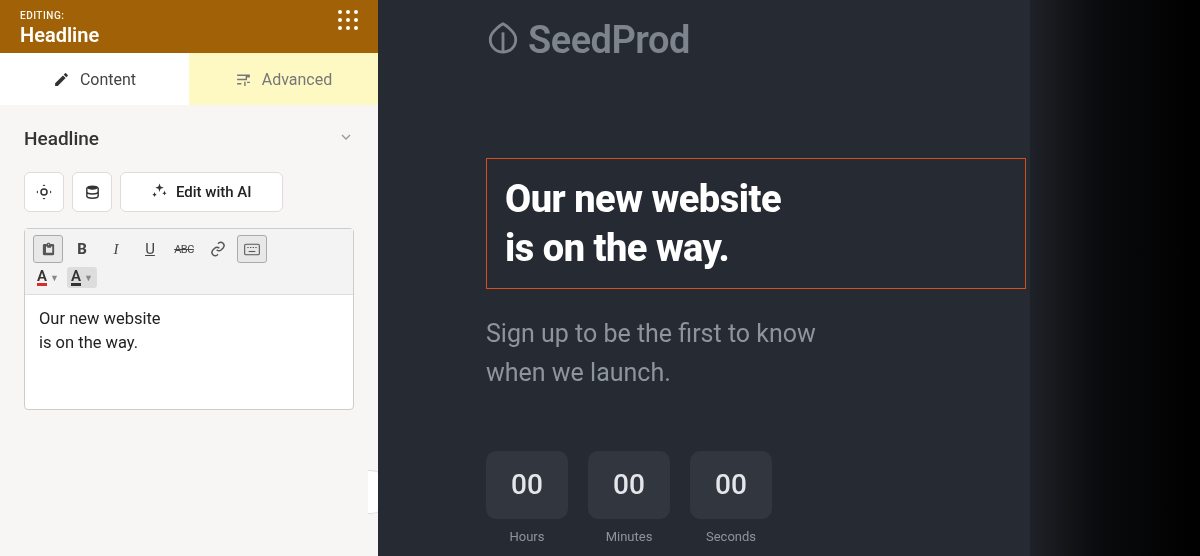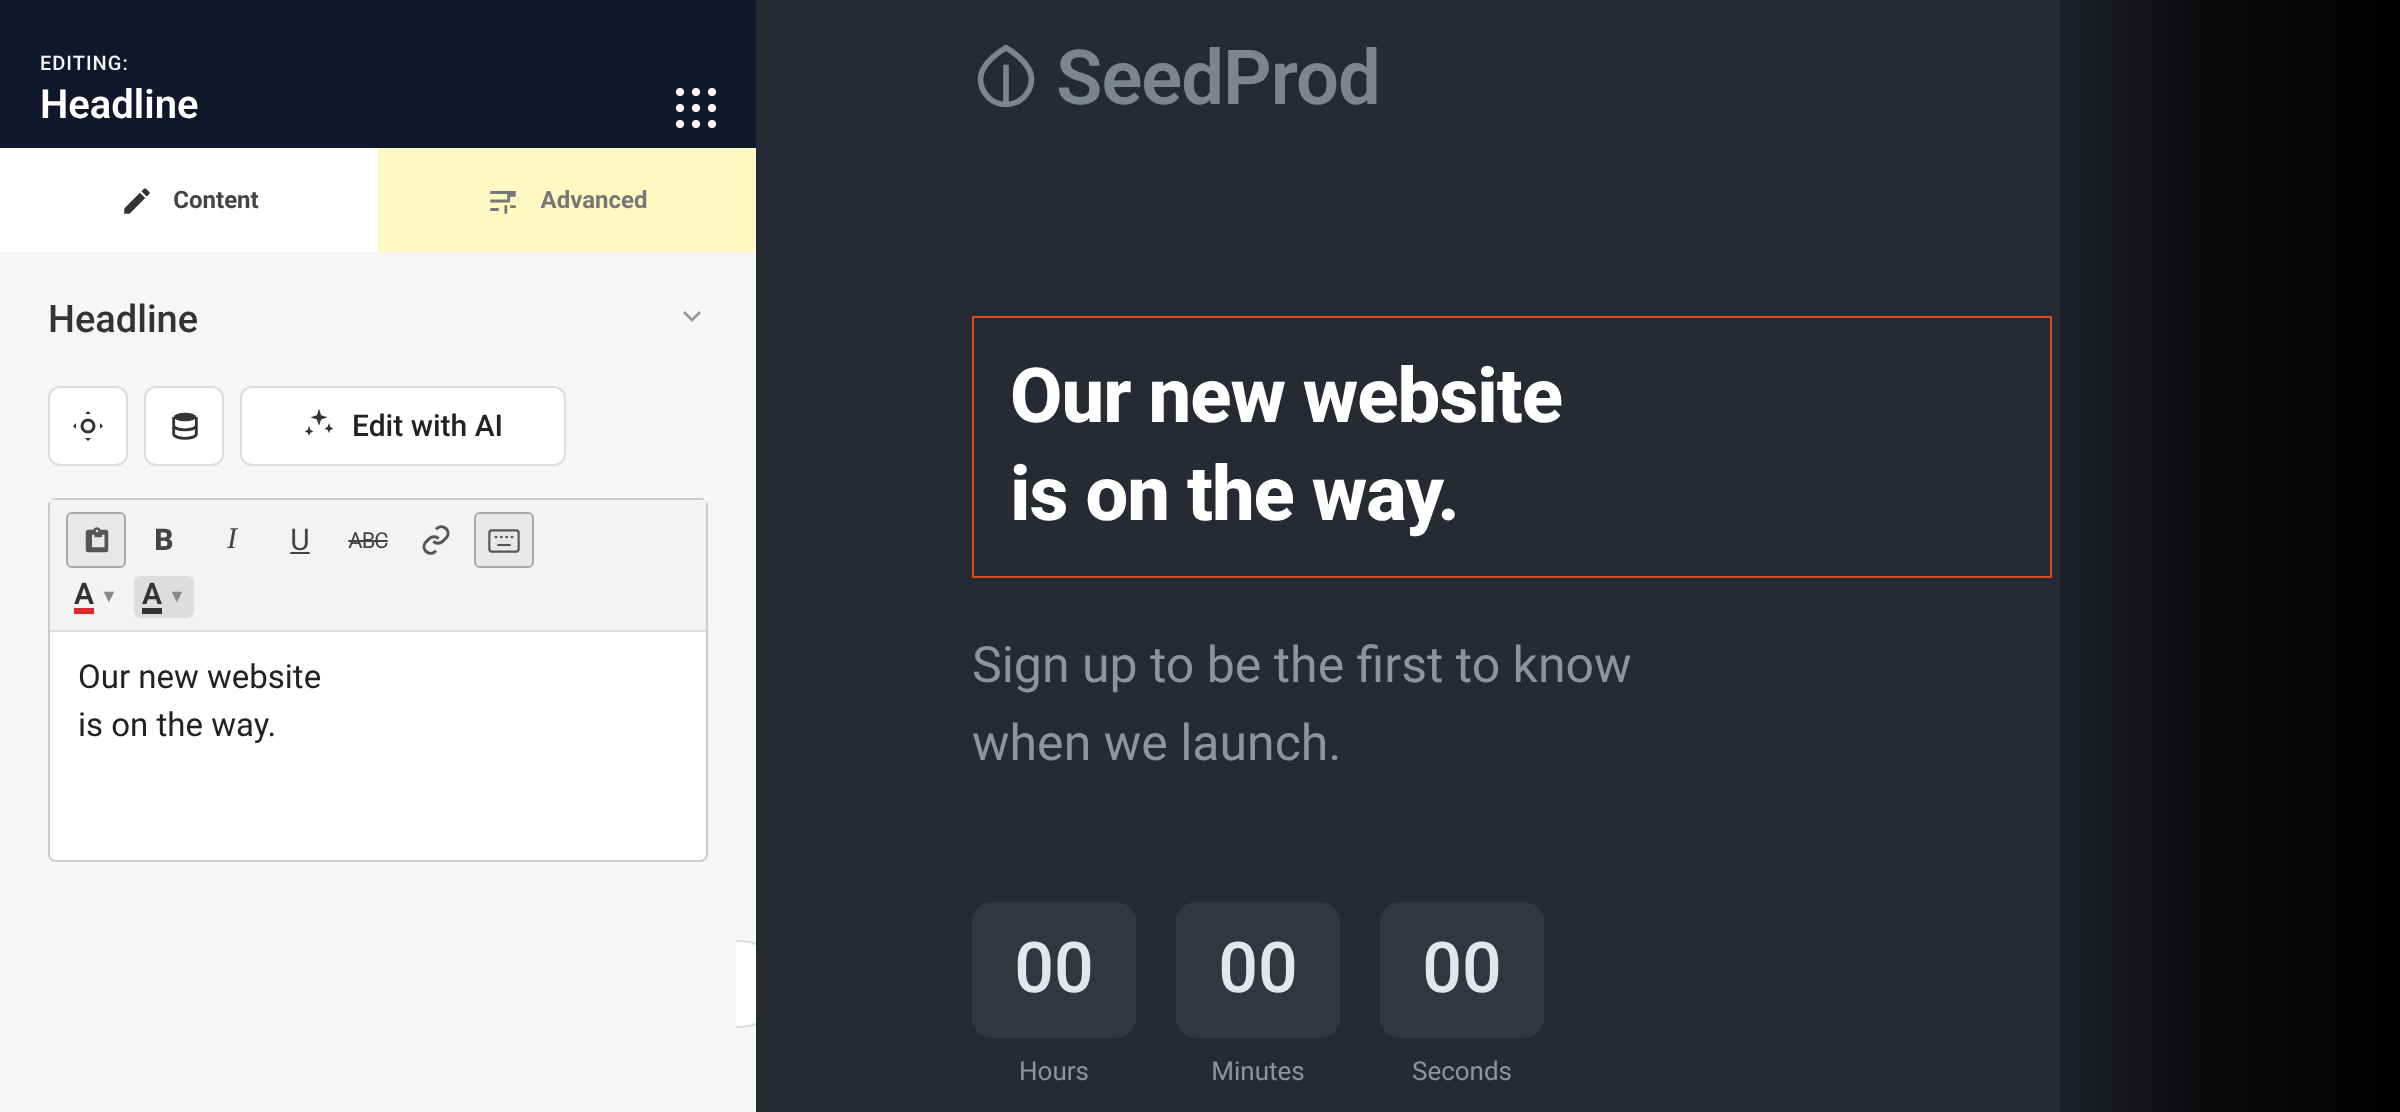--- a/index.html
+++ b/index.html
@@ -1,25 +1,25 @@
 <!DOCTYPE html>
 <html><head>
 <meta charset="utf-8">
 <style>
 *{box-sizing:border-box;margin:0;padding:0;font-family:-apple-system,BlinkMacSystemFont,"Segoe UI",Roboto,sans-serif}
 body{width:1200px;height:556px;overflow:hidden;display:flex;background:#1a1d23}
 .sidebar{width:378px;height:556px;background:#f7f6f5;display:flex;flex-direction:column;position:relative}
-.hdr{background:#0f172a;color:#fff;padding:10px 20px;display:flex;justify-content:space-between;align-items:flex-end;height:74px}
+.hdr{background:#a16207;color:#fff;padding:10px 20px;display:flex;justify-content:space-between;align-items:flex-start;height:53px}
 .hdr-left{display:flex;flex-direction:column}
 .editing-label{font-size:10px;letter-spacing:.5px;font-weight:500;opacity:.95}
 .editing-title{font-size:20px;font-weight:600;margin-top:2px}
 .grid-icon{display:grid;grid-template-columns:repeat(3,4px);grid-gap:4px;cursor:pointer}
 .grid-icon span{width:4px;height:4px;background:#fff;border-radius:50%}
 .tabs{display:flex;height:52px;background:#fff}
-.tab{flex:1;display:flex;align-items:center;justify-content:center;gap:10px;font-size:12px;color:#444;cursor:pointer;font-weight:700}
+.tab{flex:1;display:flex;align-items:center;justify-content:center;gap:10px;font-size:16px;color:#444;cursor:pointer;font-weight:400}
 .tab.inactive{background:#fef9c3;color:#777}
 .tab-icon{display:flex;align-items:center}
 .panel{padding:22px 24px 0 24px}
 .acc-head{display:flex;justify-content:space-between;align-items:center;cursor:pointer;margin-bottom:22px}
 .acc-title{font-size:19px;color:#333;font-weight:500}
 .chev{color:#888}
 .field-label{font-size:15px;color:#555;margin-bottom:10px}
 .btn-row{display:flex;gap:8px;margin-bottom:16px}
 .icon-btn{width:40px;height:40px;border:1px solid #ddd;border-radius:6px;background:#fff;display:flex;align-items:center;justify-content:center;cursor:pointer;color:#333}
 .ai-btn{height:40px;padding:0 30px;border:1px solid #ddd;border-radius:6px;background:#fff;display:flex;align-items:center;gap:8px;cursor:pointer;font-size:15px;font-weight:500;color:#222}
@@ -41,21 +41,21 @@
 .textarea{width:100%;border:none;padding:12px 14px;font-size:16.5px;line-height:1.45;resize:none;outline:none;height:110px;font-family:inherit;color:#222}
 .collapse-tab{position:absolute;right:-14px;top:470px;width:24px;height:44px;background:#fff;border:1px solid #ddd;border-left:none;border-radius:0 22px 22px 0;display:flex;align-items:center;justify-content:center;cursor:pointer;color:#888;font-size:12px}
 .preview{flex:1;background:#262a33;position:relative;padding:0 0 0 108px}
 .logo{display:flex;align-items:center;gap:8px;margin-top:18px;color:#7e848e}
 .logo-text{font-size:38px;font-weight:600;letter-spacing:-.5px}
 .headline-box{border:1px solid #d94c1b;padding:16px 18px;margin-top:96px;width:540px}
 .headline-text{color:#fff;font-size:38px;font-weight:800;line-height:1.28;letter-spacing:-.5px;white-space:pre-line}
 .sub{color:#8e949e;font-size:25px;line-height:1.55;margin-top:26px;width:480px;white-space:pre-line}
 .countdown{display:flex;gap:20px;margin-top:58px}
 .cd-item{display:flex;flex-direction:column;align-items:center;gap:10px}
-.cd-box{width:82px;height:68px;background:#32363f;border-radius:10px;display:flex;align-items:center;justify-content:center;color:#e4e6ea;font-size:35px;font-weight:500}
+.cd-box{width:82px;height:68px;background:#32363f;border-radius:10px;display:flex;align-items:center;justify-content:center;color:#e4e6ea;font-size:28px;font-weight:500}
 .cd-label{color:#8e949e;font-size:13px}
 .dark-edge{position:absolute;right:0;top:0;width:170px;height:556px;background:linear-gradient(90deg,#1e2128 0%,#0a0b0d 40%,#000 100%)}
 </style>
 </head>
 <body>
 
 <div class="sidebar">
   <div class="hdr">
     <div class="hdr-left">
       <span class="editing-label">EDITING:</span>

